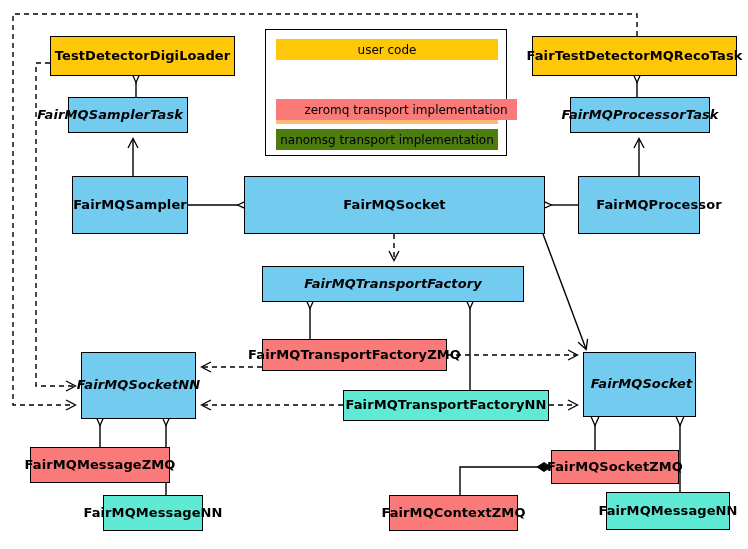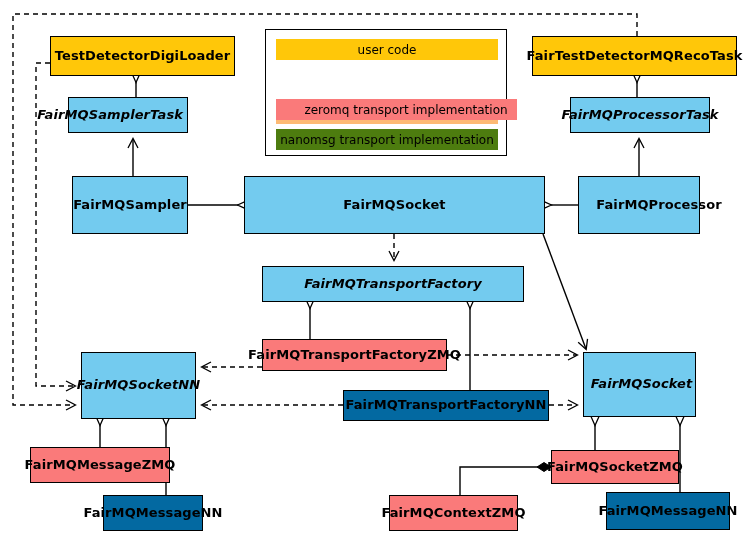--- a/index.html
+++ b/index.html
@@ -37,21 +37,21 @@
     line-height: 1.15;
     letter-spacing: 0.1px;
     padding: 0 4px;
   }
   .node.abstract {
     font-style: italic;
   }
   .c-user      { background: #FFC709; }
   .c-framework { background: #73CBEF; }
   .c-zeromq    { background: #FA7A7A; }
-  .c-nanomsg   { background: #0369a1; }
+  .c-nanomsg   { background: #5eead4; }
 
   #legend {
     position: absolute;
     left: 265px;
     top: 29px;
     width: 242px;
     height: 127px;
     box-sizing: border-box;
     border: 1.4px solid #000000;
     background: #ffffff;

